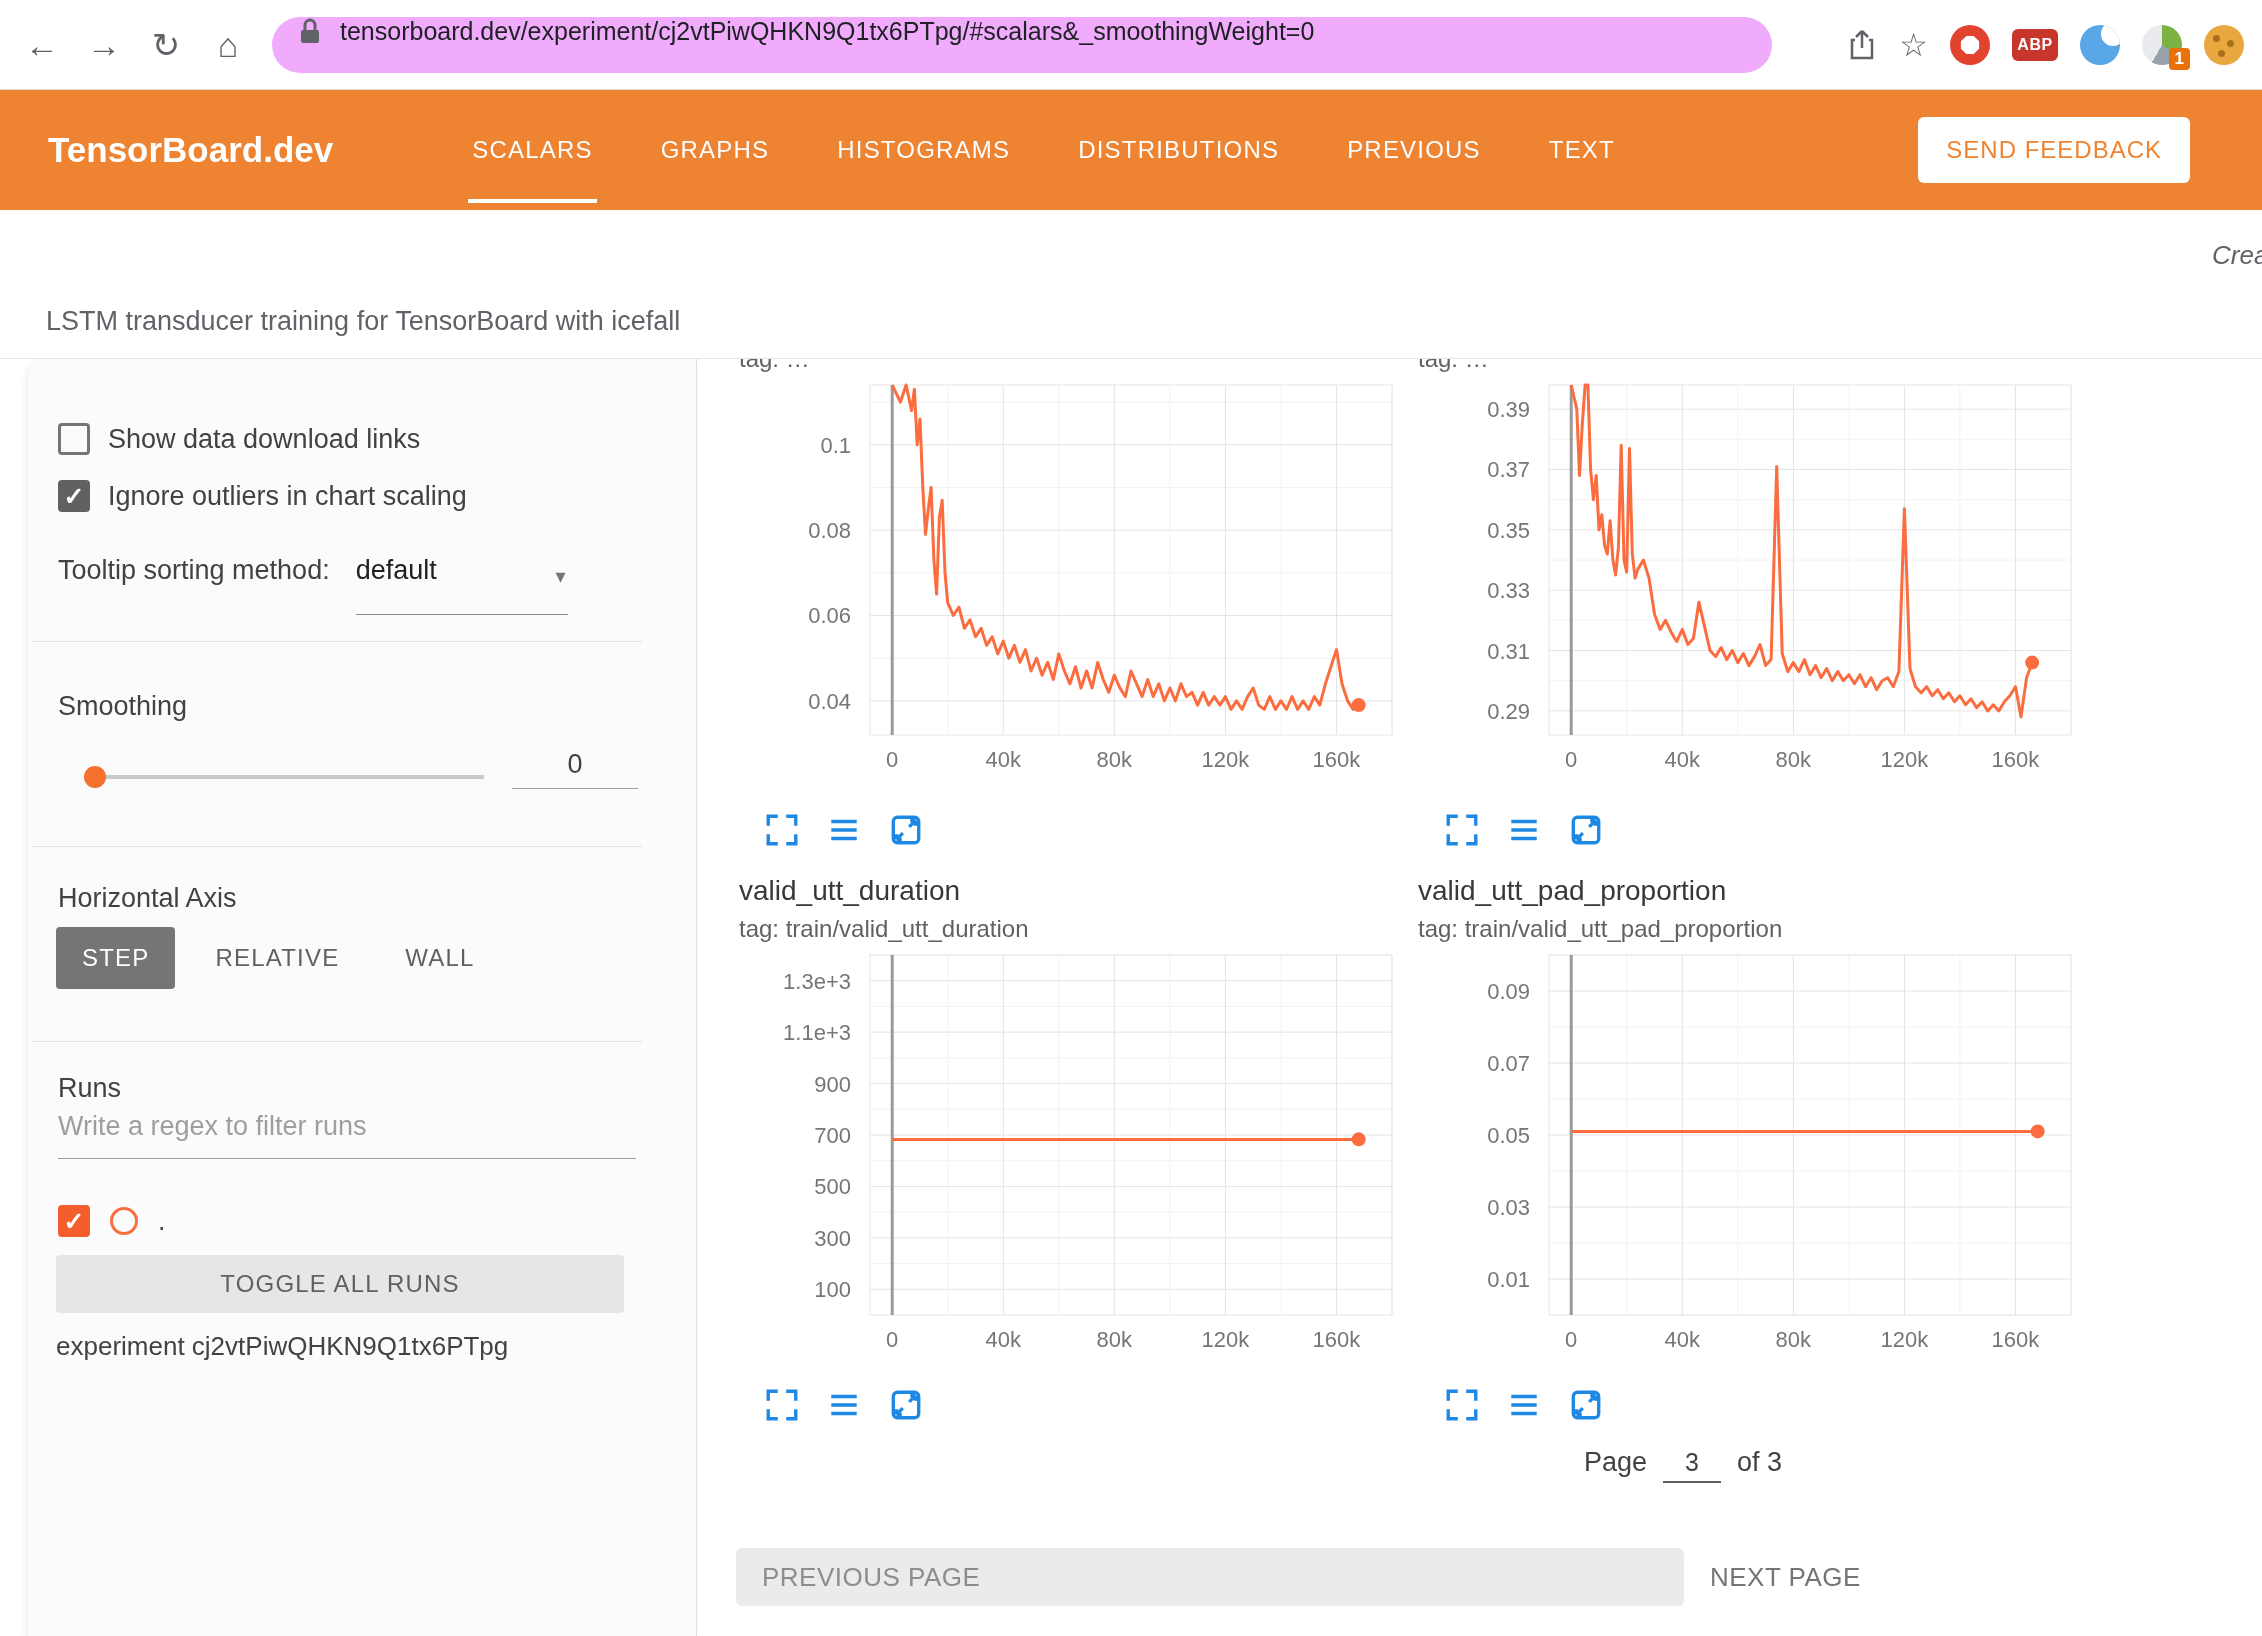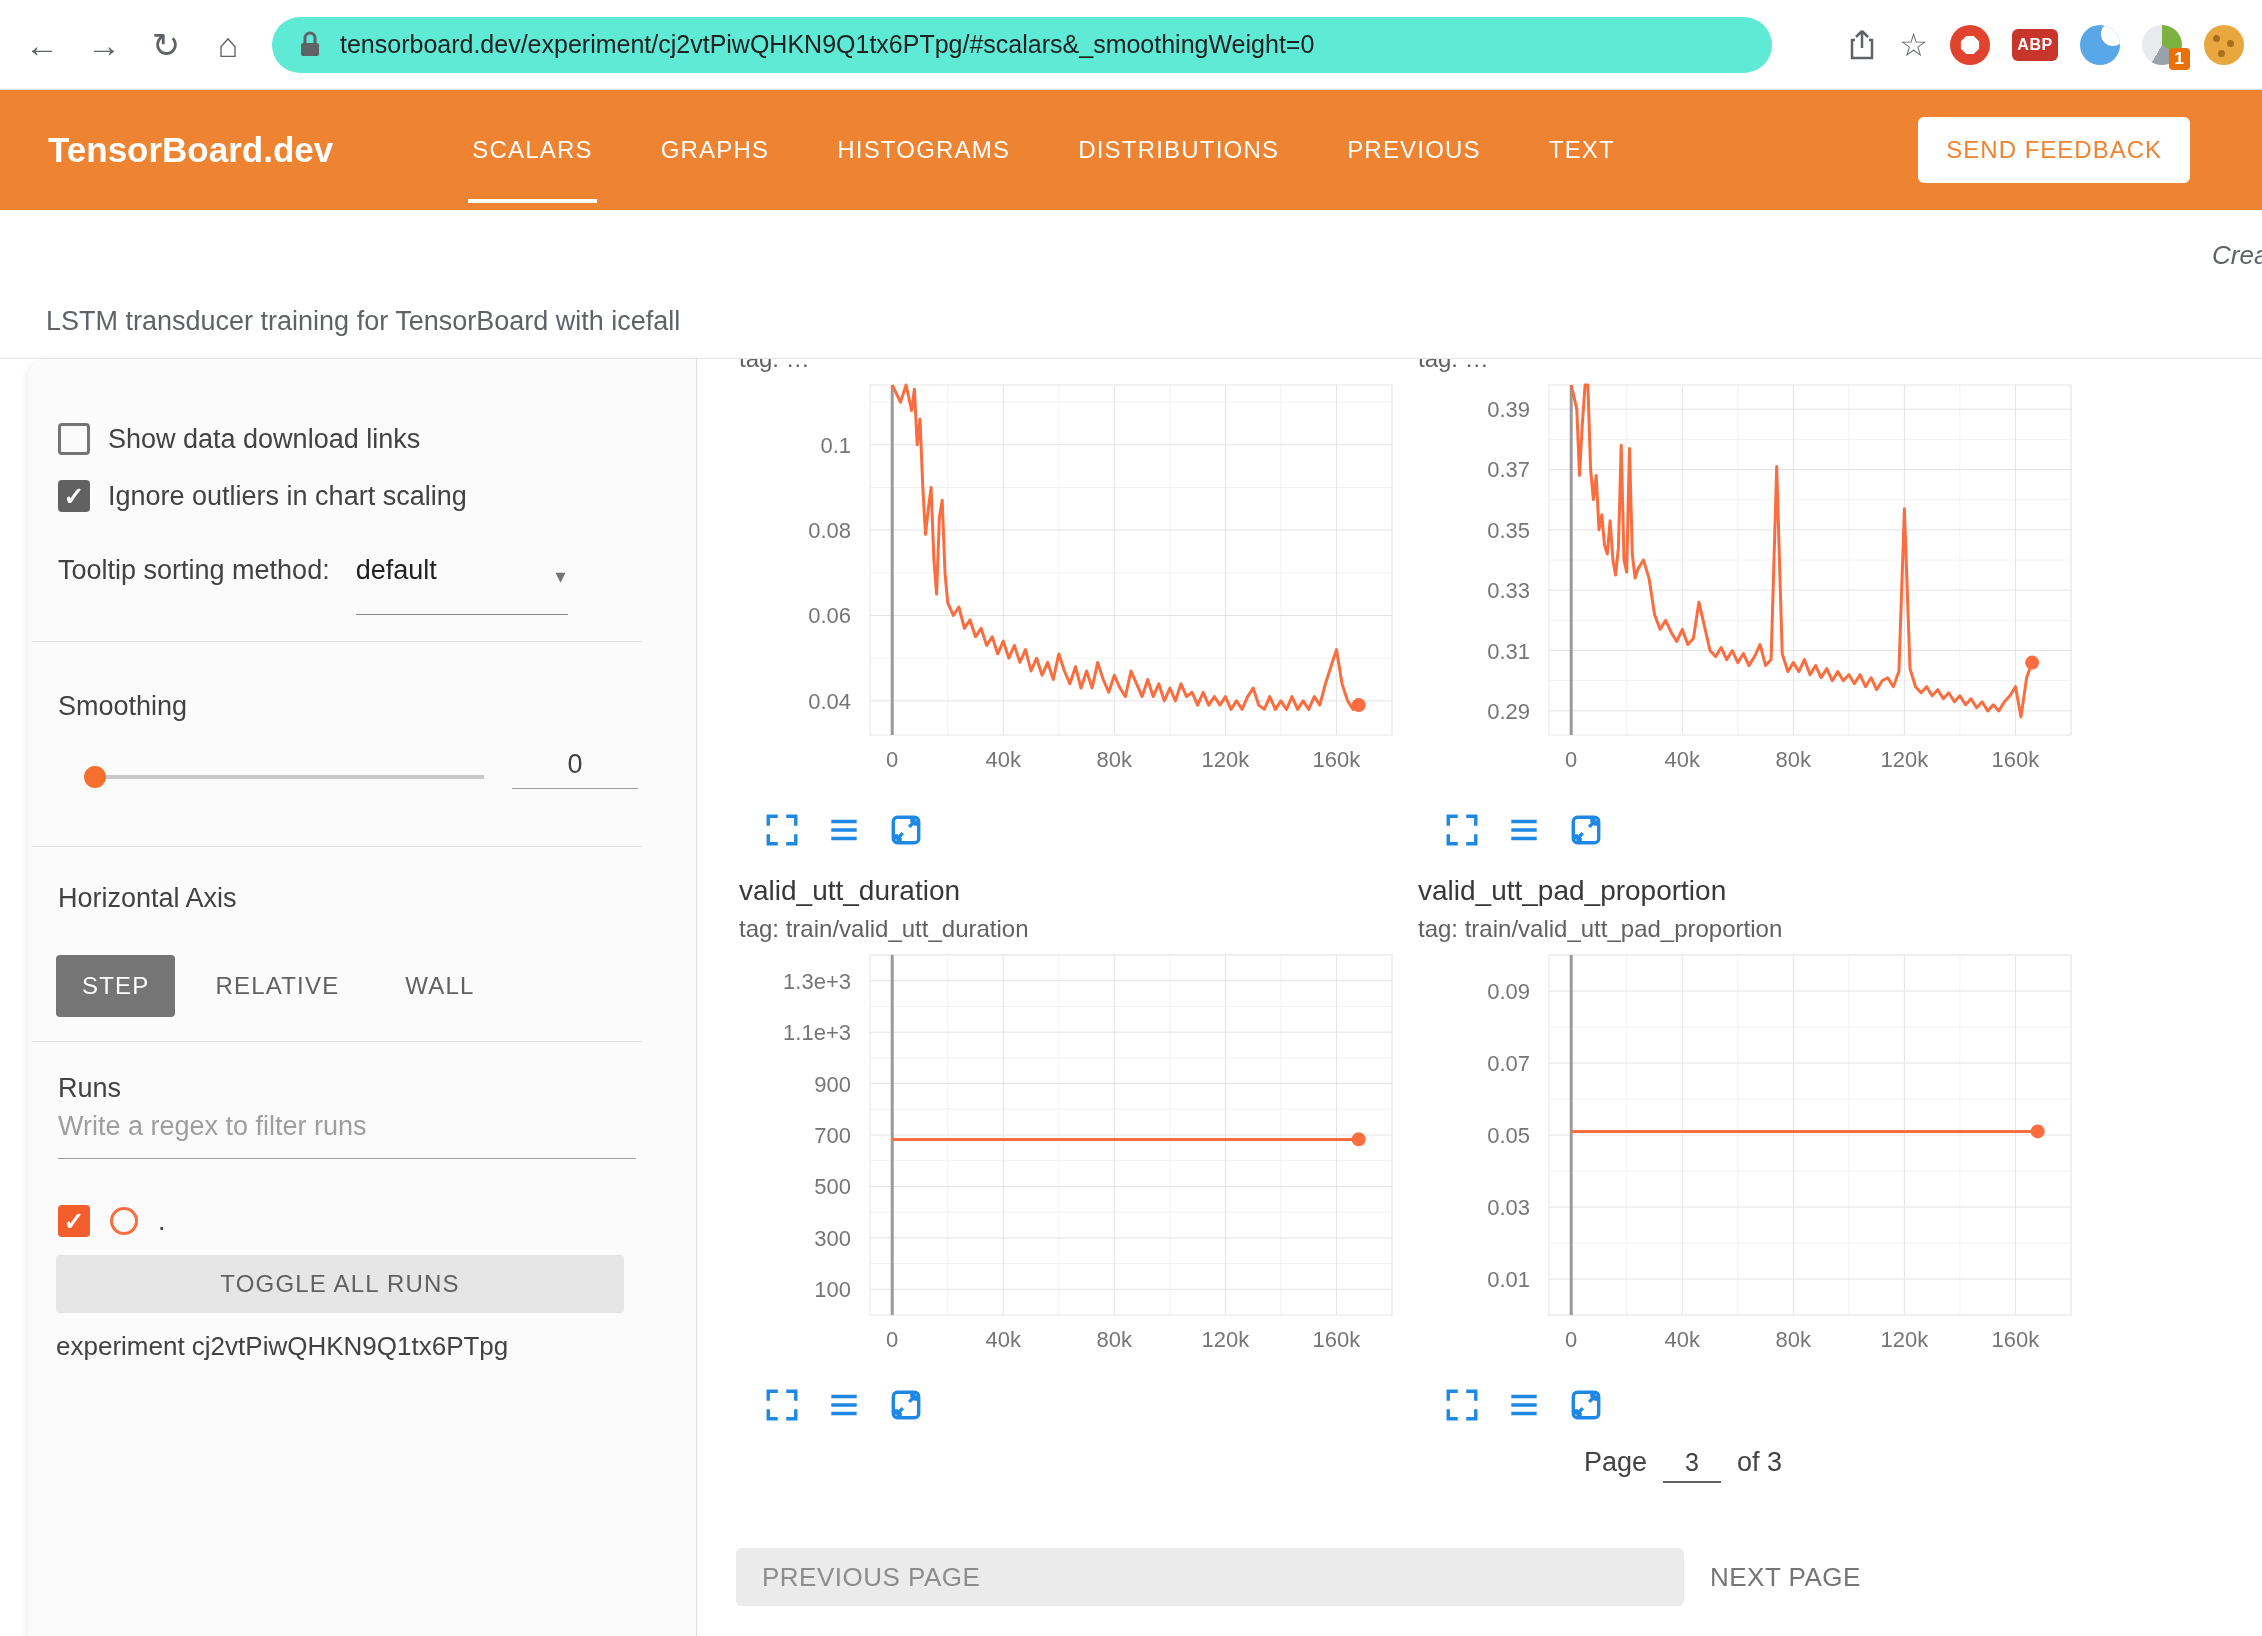--- a/index.html
+++ b/index.html
@@ -3,21 +3,21 @@
 <meta charset="utf-8">
 <style>
 *{box-sizing:border-box;margin:0;padding:0}
 body{background:#e8e8e8;font-family:"Liberation Sans",sans-serif}
 .screen{position:relative;width:2262px;height:1636px;background:#fff;overflow:hidden}
 
 
 .chrome{position:absolute;top:0;left:0;right:0;height:90px;background:#fff;border-bottom:1px solid #dcdcdc;display:flex;align-items:center}
 .chrome-left{display:flex;align-items:center;gap:18px;margin-left:20px}
 .navic{font-size:34px;color:#5f6368;width:44px;text-align:center;cursor:pointer;line-height:44px}
-.addrbar{height:56px;background:#5eead4;border-radius:28px;display:flex;align-items:center;padding:0 26px;gap:18px;margin-left:22px;width:1500px;cursor:text}
+.addrbar{height:56px;background:#f0abfc;border-radius:28px;display:flex;align-items:flex-start;padding:0 26px;gap:18px;margin-left:22px;width:1500px;cursor:text}
 .url{font-size:25px;color:#202124;white-space:nowrap;overflow:hidden}
 .chrome-right{display:flex;align-items:center;gap:22px;margin-left:auto;margin-right:18px}
 .star{font-size:32px;color:#5f6368;cursor:pointer}
 .ext{width:40px;height:40px;border-radius:50%;position:relative;flex:none;cursor:pointer}
 .ext.red{background:#e2432e;display:flex;align-items:center;justify-content:center}
 .abp{width:46px;height:32px;border-radius:6px;background:#c8352b;color:#fff;font-weight:700;font-size:16px;display:flex;align-items:center;justify-content:center;letter-spacing:.5px;cursor:pointer}
 .ext.blue{background:#5aa7e8;overflow:hidden}
 .ext.blue::after{content:"";position:absolute;width:24px;height:24px;border-radius:50%;background:#fff;right:-5px;top:-3px}
 .ext.profile{background:conic-gradient(#7bb241 0 120deg,#98a2ab 120deg 210deg,#e8eaed 210deg 360deg)}
 .badge1{position:absolute;right:-8px;bottom:-5px;background:#e8710a;color:#fff;font-size:17px;font-weight:700;border-radius:4px;padding:0 6px;line-height:22px}
@@ -48,21 +48,21 @@
 .cb.v-orange.checked{background:#f45d2c;border-color:#f45d2c}
 .sblabel{font-size:27px;color:#424242}
 .tooltiprow{left:30px;display:flex;align-items:baseline}
 .dropdown{position:relative;margin-left:26px;width:212px;border-bottom:1px solid #8a8a8a;font-size:27px;color:#212121;padding-bottom:28px;cursor:pointer}
 .dropdown .arrow{position:absolute;right:2px;top:9px;font-size:20px;color:#757575}
 .divider{left:4px;width:610px;height:1px;background:#e2e2e2}
 .slider{left:60px;top:404px;width:396px;height:28px;cursor:pointer}
 .slider .track{position:absolute;left:0;right:0;top:12px;height:4px;background:#c9c9c9}
 .slider .thumb{position:absolute;left:-4px;top:3px;width:22px;height:22px;border-radius:50%;background:#f4702c}
 .smoothval{left:484px;top:390px;width:126px;border:none;border-bottom:1px solid #9e9e9e;background:transparent;font-size:27px;color:#424242;text-align:center;padding-bottom:8px;font-family:"Liberation Sans",sans-serif}
-.axisbtns{left:28px;top:596px;display:flex;align-items:center}
+.axisbtns{left:28px;top:568px;display:flex;align-items:center}
 .axisbtn{font-size:24px;letter-spacing:1.2px;color:#616161;padding:17px 26px;border-radius:4px;background:none;border:none;cursor:pointer;margin-right:14px;font-family:"Liberation Sans",sans-serif}
 .axisbtn.active{background:#757575;color:#fff}
 .runsfilter{left:30px;top:752px;width:578px;border:none;border-bottom:1px solid #9e9e9e;background:transparent;font-size:27px;color:#424242;padding-bottom:16px;font-family:"Liberation Sans",sans-serif}
 .runsfilter::placeholder{color:#9e9e9e;opacity:1}
 .runrow{left:30px;top:846px;display:flex;align-items:center;gap:20px}
 .runswatch{width:28px;height:28px;border:3px solid #fb6d3f;border-radius:50%;flex:none;cursor:pointer}
 .runname{font-size:27px;color:#424242}
 .togglebtn{left:28px;top:896px;width:568px;height:58px;background:#e6e6e6;border:none;border-radius:4px;font-size:24px;letter-spacing:1.2px;color:#616161;cursor:pointer;font-family:"Liberation Sans",sans-serif}
 .expname{left:28px;top:972px;font-size:26px;color:#424242}
 

